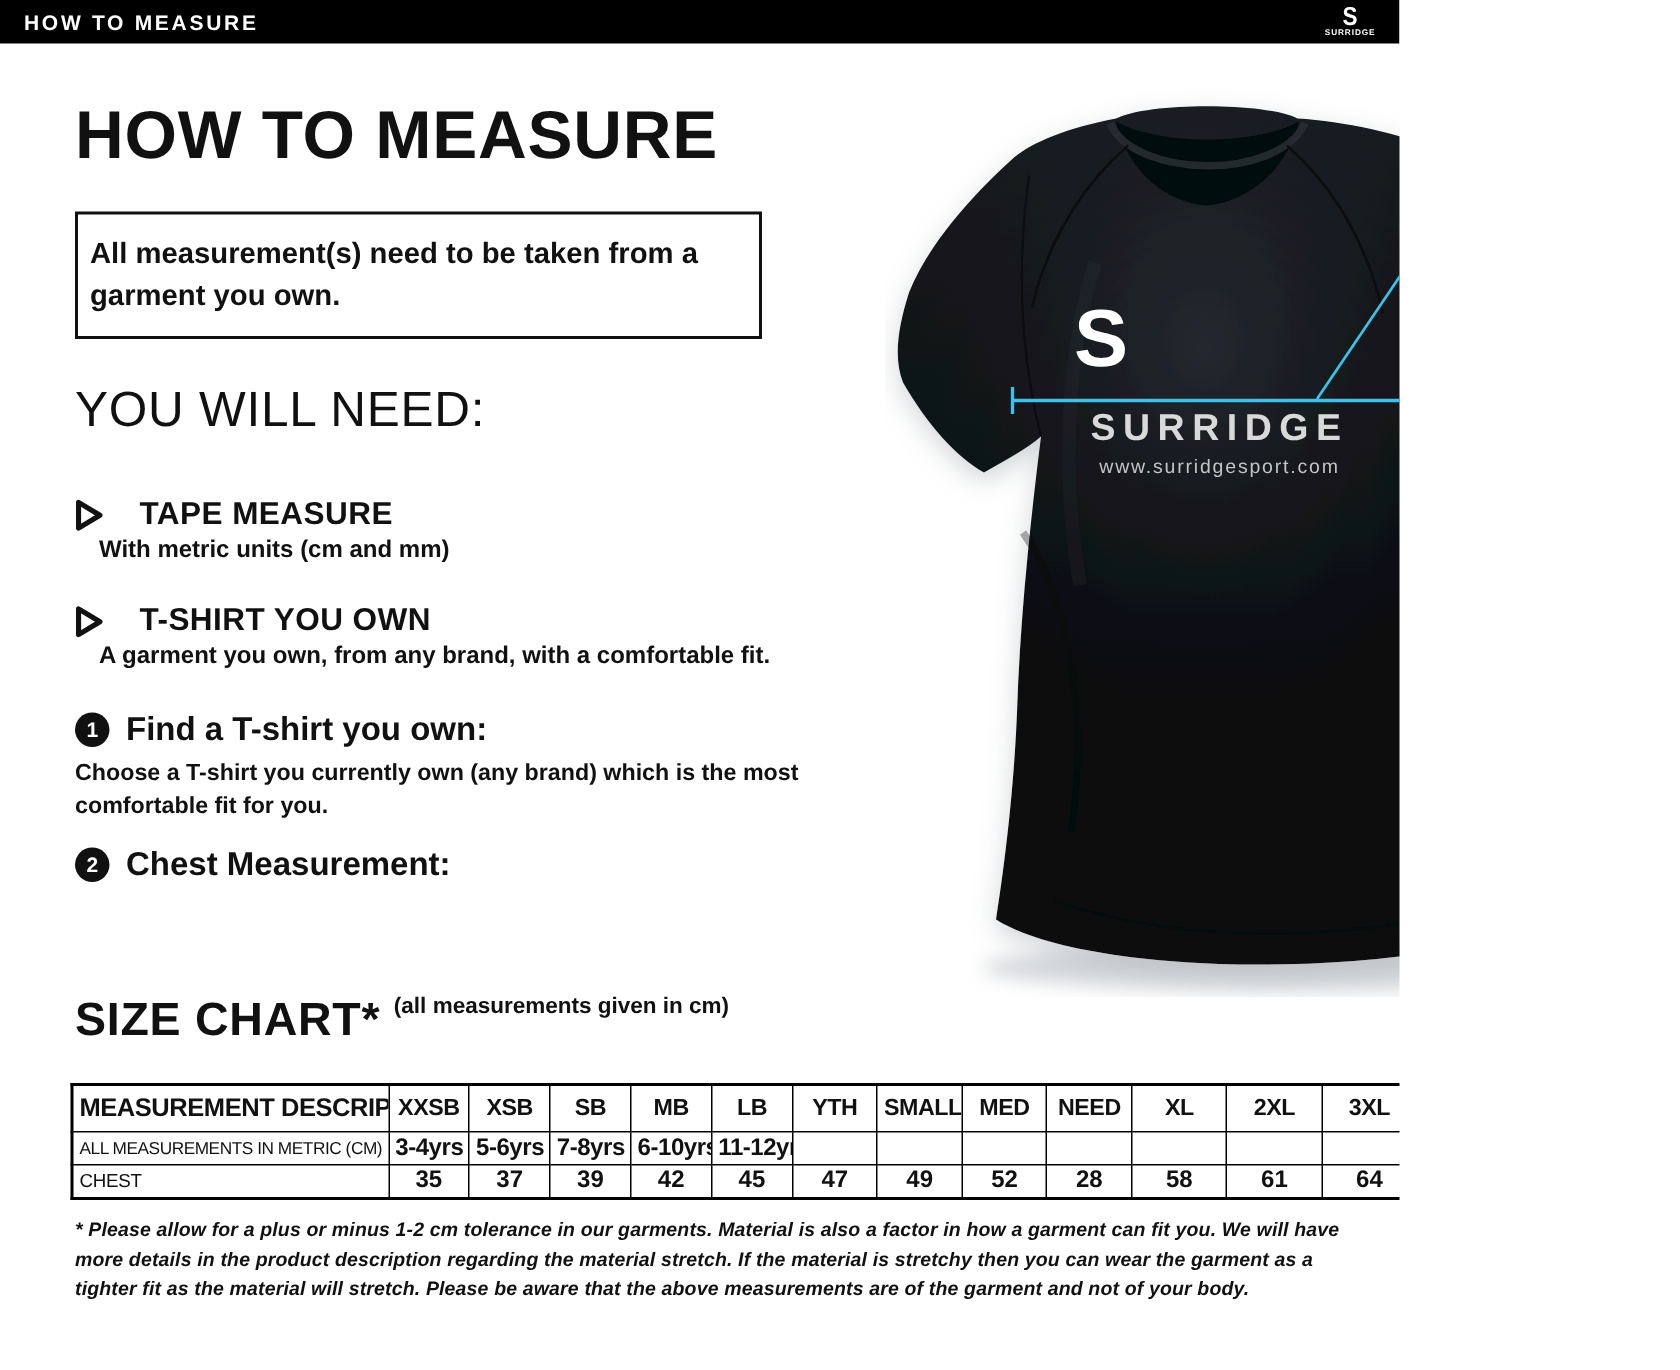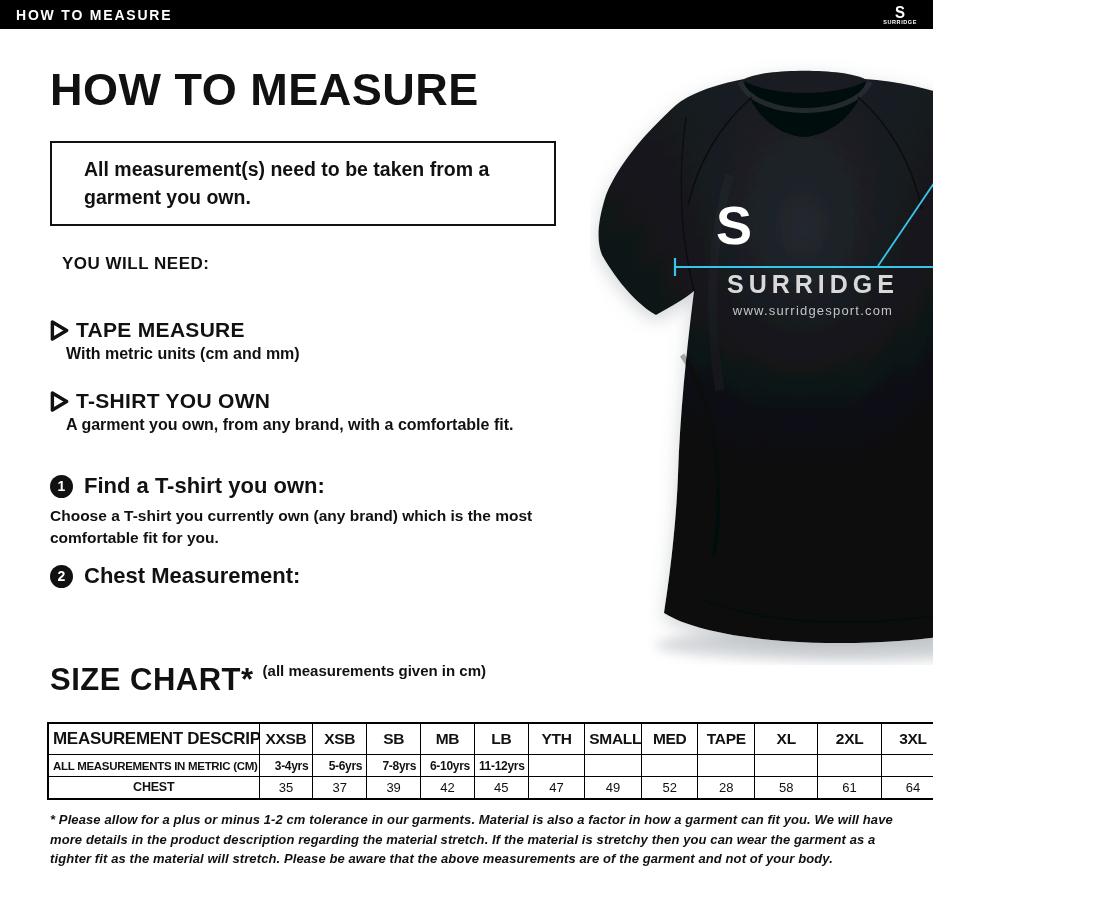--- a/index.html
+++ b/index.html
@@ -12,28 +12,28 @@
           padding:0 10px 0 16px;box-sizing:border-box;}
   .topbar-title{color:#fff;font-size:14px;font-weight:bold;letter-spacing:1.8px;}
   .topbar-logo{display:flex;flex-direction:column;align-items:center;color:#fff;line-height:1;padding-right:6px;}
   .topbar-logo .s-glyph{font-size:15px;font-weight:bold;transform:scaleY(1.15);}
   .topbar-logo .brand-nm{font-size:5.5px;font-weight:bold;letter-spacing:.6px;margin-top:1px;}
 
   
   .main-heading{position:absolute;left:50px;top:64px;margin:0;font-size:45px;
                 font-weight:800;letter-spacing:.5px;white-space:nowrap;}
   .notice-box{position:absolute;left:50px;top:141px;width:438px;border:2.5px solid #111;
-              padding:13px 32px;font-size:19.5px;font-weight:bold;line-height:1.42;}
-
-  .ywn-heading{position:absolute;left:62px;top:254px;margin:0;font-size:17px;
-               font-weight:700;letter-spacing:.5px;}
+              padding:13px 8px;font-size:19.5px;font-weight:bold;line-height:1.42;}
+
+  .ywn-heading{position:absolute;left:50px;top:254px;margin:0;font-size:33px;
+               font-weight:400;letter-spacing:.5px;}
 
   .need-item{position:absolute;left:50px;}
   #need-1{top:318px;} #need-2{top:389px;}
-  .need-head{display:flex;align-items:center;gap:7px;}
+  .need-head{display:flex;align-items:center;gap:24px;margin-top:13px;}
   .tri-icon{width:19px;height:21px;flex:0 0 auto;}
   .need-title{font-size:21px;font-weight:800;letter-spacing:.3px;}
   .need-desc{font-size:16px;font-weight:bold;margin-top:3px;margin-left:16px;}
 
   .step{position:absolute;left:50px;}
   #step-1{top:473px;} #step-2{top:563px;}
   .step-head{display:flex;align-items:center;gap:11px;}
   .step-num{width:23px;height:23px;border-radius:50%;background:#111;color:#fff;
             font-size:14px;font-weight:bold;display:flex;align-items:center;justify-content:center;flex:0 0 auto;}
   .step-title{font-size:22px;font-weight:800;}
@@ -50,25 +50,25 @@
               overflow:hidden;text-align:center;}
   #size-table thead th{height:30px;font-size:15.5px;font-weight:bold;letter-spacing:-.3px;width:5.35%;text-align:center;}
   #size-table thead th.desc{width:22.3%;text-align:left;font-size:17px;}
   #size-table thead th:nth-child(2),#size-table thead th:nth-child(3),
   #size-table thead th:nth-child(4),#size-table thead th:nth-child(5),
   #size-table thead th:nth-child(6){width:5.05%;}
   #size-table thead th:nth-child(11),#size-table thead th:nth-child(12),
   #size-table thead th:nth-child(13),#size-table thead th:nth-child(14),
   #size-table thead th:nth-child(15){width:6.1%;}
   #size-table tbody tr{height:22px;}
-  #size-table tbody th{text-align:center;font-weight:bold;}
+  #size-table tbody th{text-align:left;font-weight:normal;}
   #size-table tr.r0 th{font-size:11.5px;letter-spacing:-.3px;}
-  #size-table tr.r0 td{font-size:12px;font-weight:bold;letter-spacing:-.3px;text-align:right;}
+  #size-table tr.r0 td{font-size:16px;font-weight:bold;letter-spacing:-.3px;}
   #size-table tr.r1 th{font-size:12.5px;letter-spacing:-.2px;}
-  #size-table tr.r1 td{font-size:13px;font-weight:normal;}
+  #size-table tr.r1 td{font-size:16px;font-weight:bold;}
 
   .footnote{position:absolute;left:50px;top:810px;width:1048px;font-size:13px;
             font-weight:bold;font-style:italic;line-height:1.5;letter-spacing:.1px;}
   .footnote div{white-space:nowrap;}
 
   
   .diagram{position:absolute;left:590px;top:55px;width:520px;height:625px;}
 </style>
 </head>
 <body>
@@ -133,21 +133,21 @@
         <tr>
           <th class="desc">MEASUREMENT DESCRIPTION</th>
           <th class="">XXSB</th>
           <th class="">XSB</th>
           <th class="">SB</th>
           <th class="">MB</th>
           <th class="">LB</th>
           <th class="">YTH</th>
           <th class="">SMALL</th>
           <th class="">MED</th>
-          <th class="">TAPE</th>
+          <th class="">NEED</th>
           <th class="">XL</th>
           <th class="">2XL</th>
           <th class="">3XL</th>
           <th class="">4XL</th>
           <th class="">5XL</th>
         </tr>
       </thead>
       <tbody>
         <tr class="r0">
           <th>ALL MEASUREMENTS IN METRIC (CM)</th>

